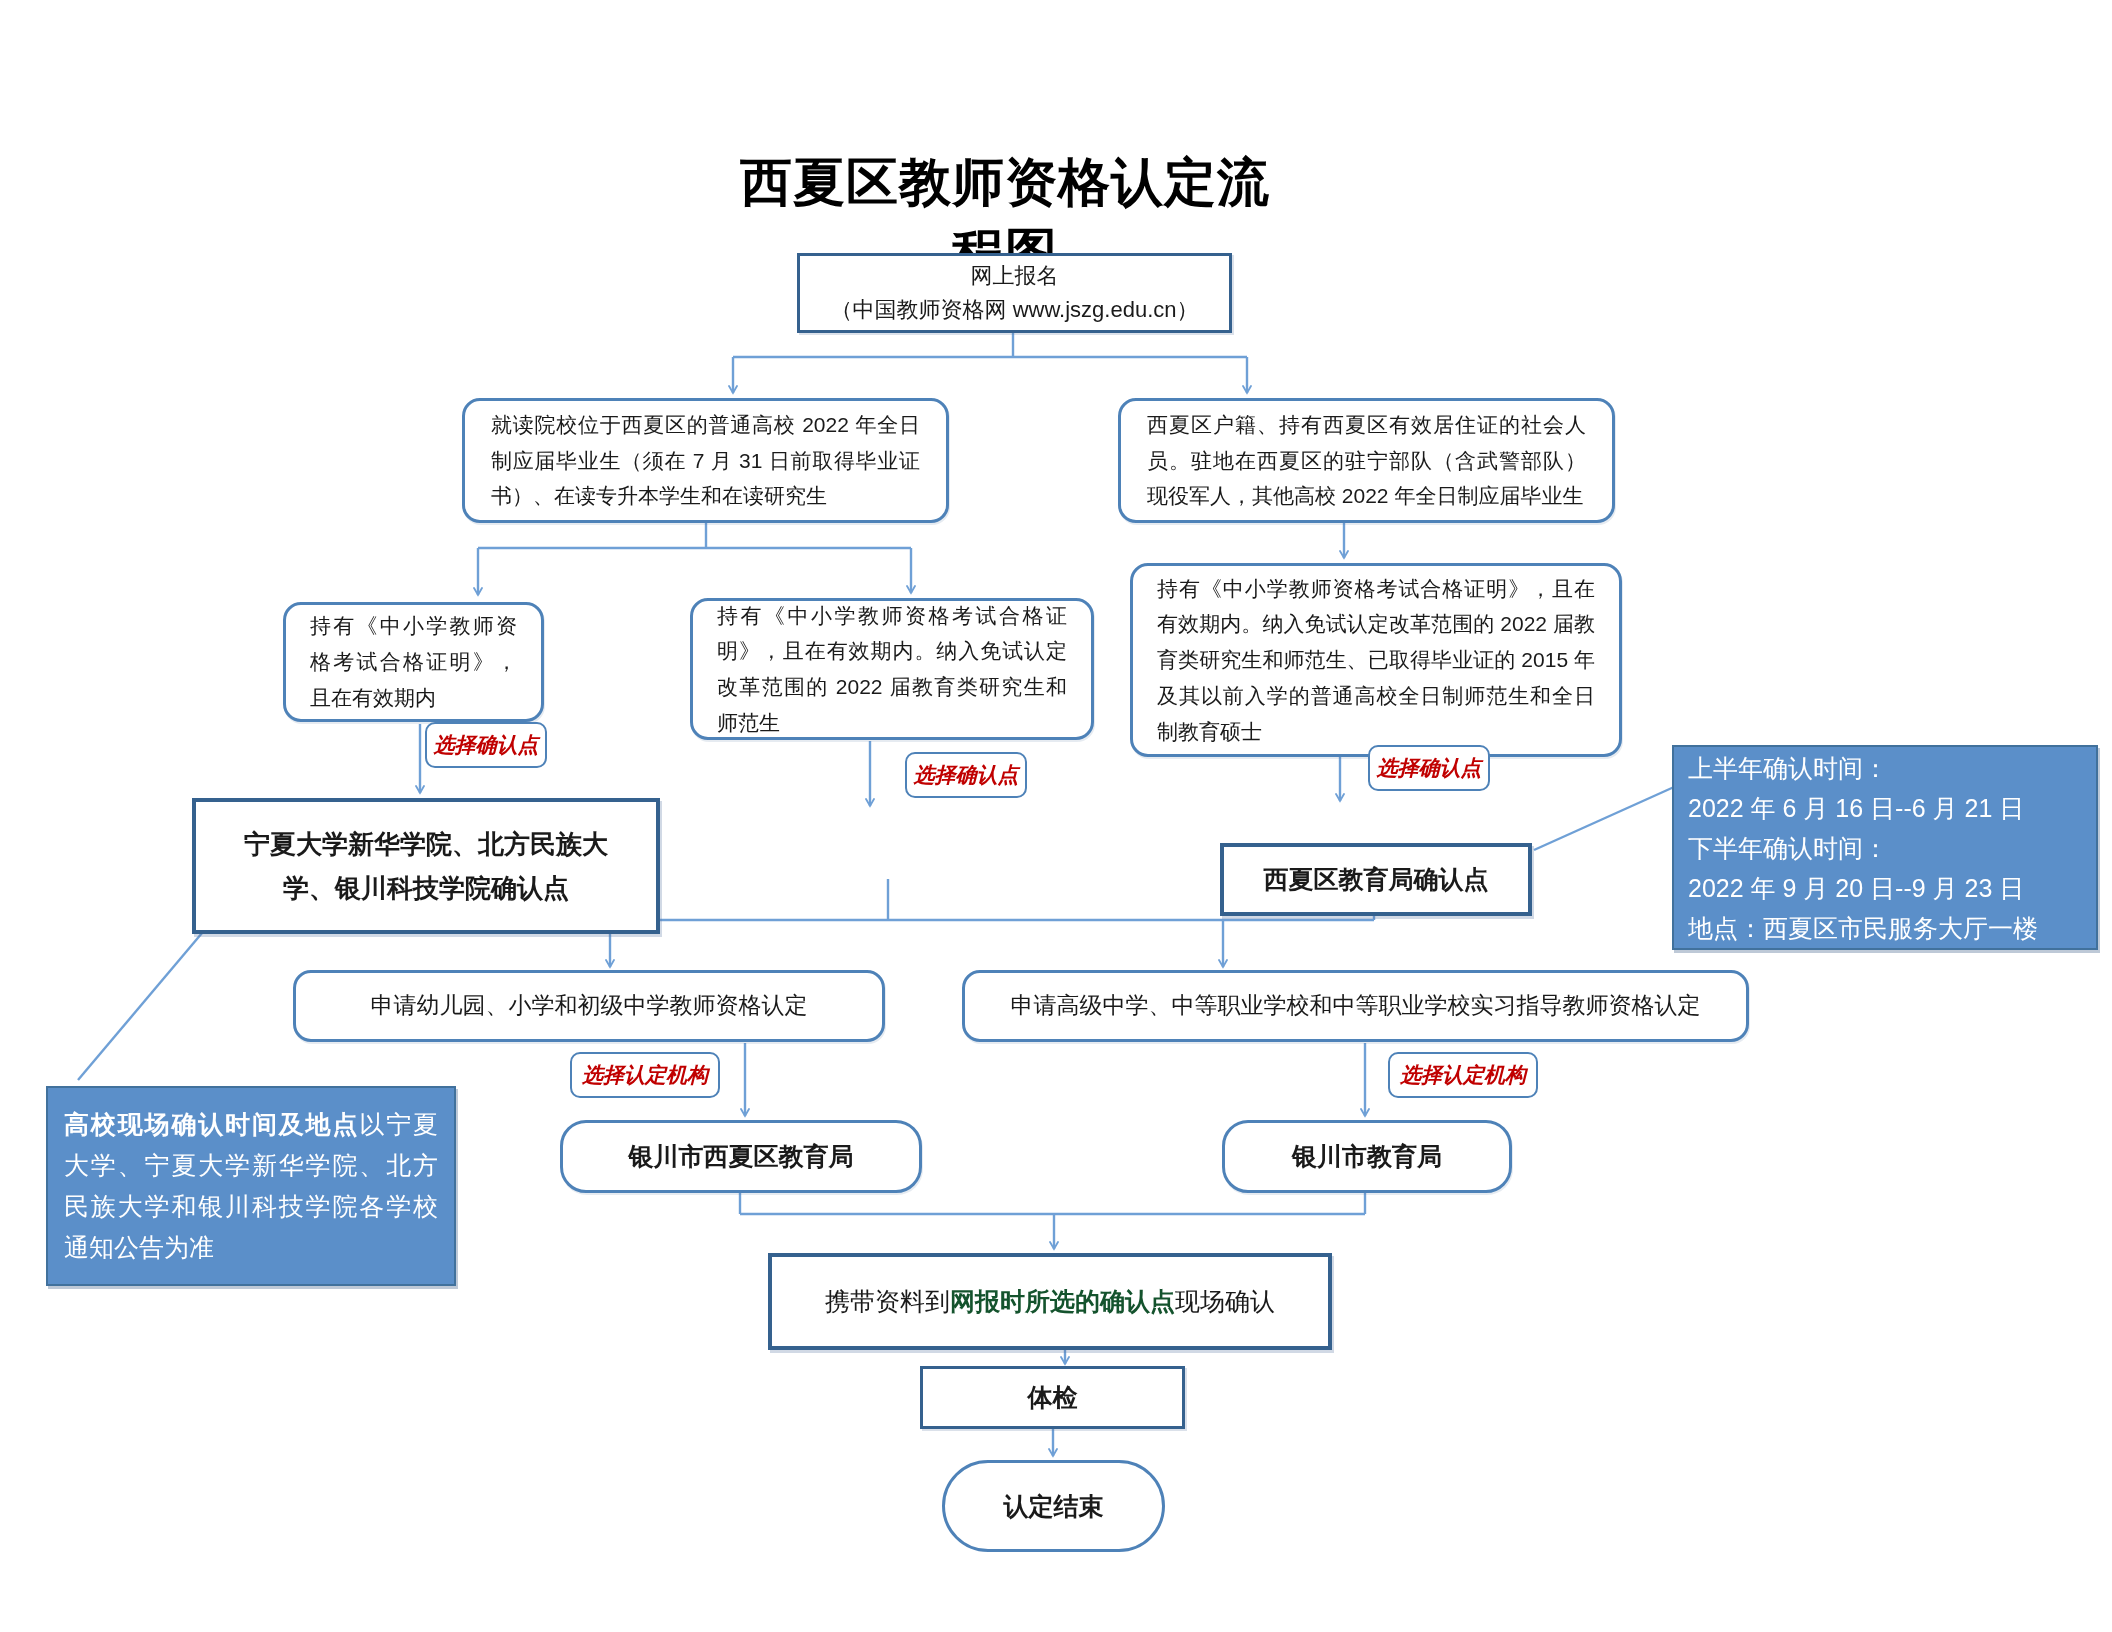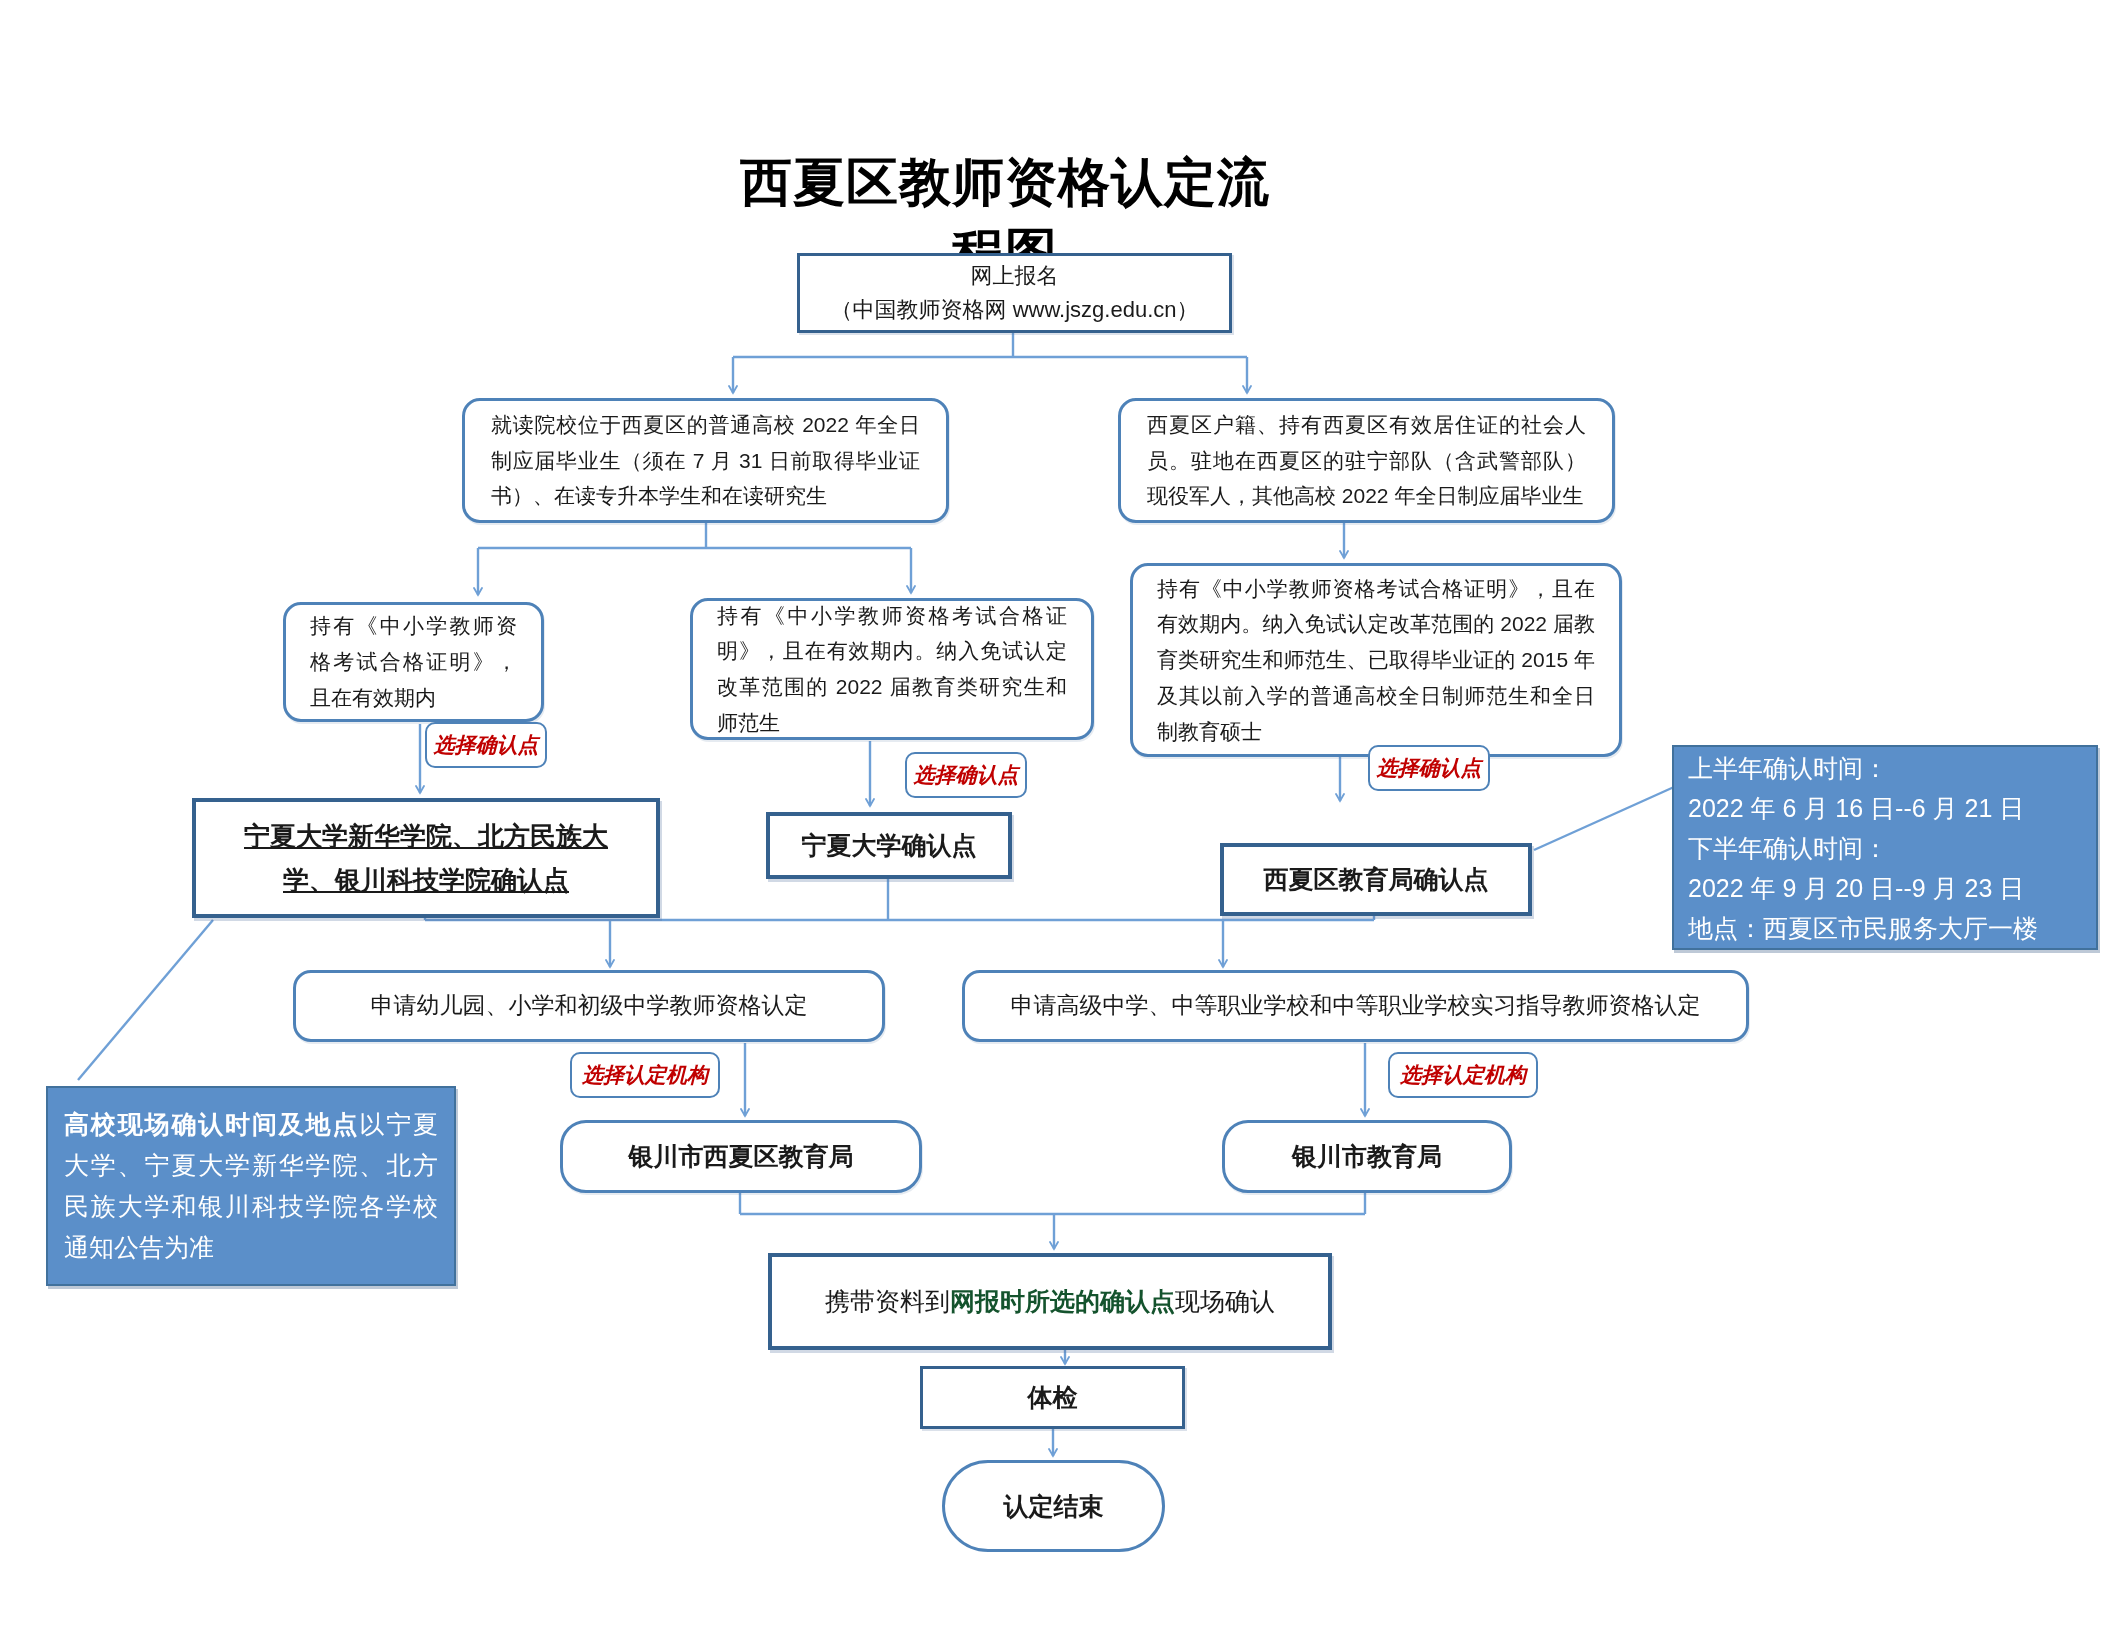--- a/index.html
+++ b/index.html
@@ -146,23 +146,22 @@
   <div class="abs node round txt-left fs21" style="left:283px;top:602px;width:261px;height:120px;padding:6px 24px;">持有《中小学教师资格考试合格证明》，且在有效期内</div>
 
   <div class="abs node round txt-left fs21" style="left:690px;top:598px;width:404px;height:142px;padding:10px 24px;">持有《中小学教师资格考试合格证明》，且在有效期内。纳入免试认定改革范围的 2022 届教育类研究生和师范生</div>
 
   <div class="abs node round txt-left fs21" style="left:1130px;top:563px;width:492px;height:194px;padding:10px 24px;">持有《中小学教师资格考试合格证明》，且在有效期内。纳入免试认定改革范围的 2022 届教育类研究生和师范生、已取得毕业证的 2015 年及其以前入学的普通高校全日制师范生和全日制教育硕士</div>
 
   <div class="abs red-label" style="left:425px;top:722px;width:122px;height:46px;">选择确认点</div>
   <div class="abs red-label" style="left:905px;top:752px;width:122px;height:46px;">选择确认点</div>
   <div class="abs red-label" style="left:1368px;top:745px;width:122px;height:46px;">选择确认点</div>
 
-  <div class="abs node rect-thick bold fs26" style="left:192px;top:798px;width:468px;height:120px;padding:6px 28px;text-decoration:underline;">宁夏大学新华学院、北方民族大学、银川科技学院确认点</div>
-
-  <div class="abs node rect-thick bold fs25" style="left:766px;top:812px;width:246px;height:67px;">宁夏大学确认点</div>
+  <div class="abs node rect-thick bold fs26" style="left:192px;top:798px;width:468px;height:136px;padding:6px 28px;">宁夏大学新华学院、北方民族大学、银川科技学院确认点</div>
+
 
   <div class="abs node rect-thick bold fs25" style="left:1220px;top:843px;width:312px;height:73px;">西夏区教育局确认点</div>
 
   <div class="abs node blue-note txt-left fs25" style="left:1672px;top:745px;width:426px;height:205px;padding:8px 14px;line-height:1.6;">
     <div class="inner">
       <div class="note-line">上半年确认时间：</div>
       <div class="note-line">2022 年 6 月 16 日--6 月 21 日</div>
       <div class="note-line">下半年确认时间：</div>
       <div class="note-line">2022 年 9 月 20 日--9 月 23 日</div>
       <div class="note-line">地点：西夏区市民服务大厅一楼</div>

